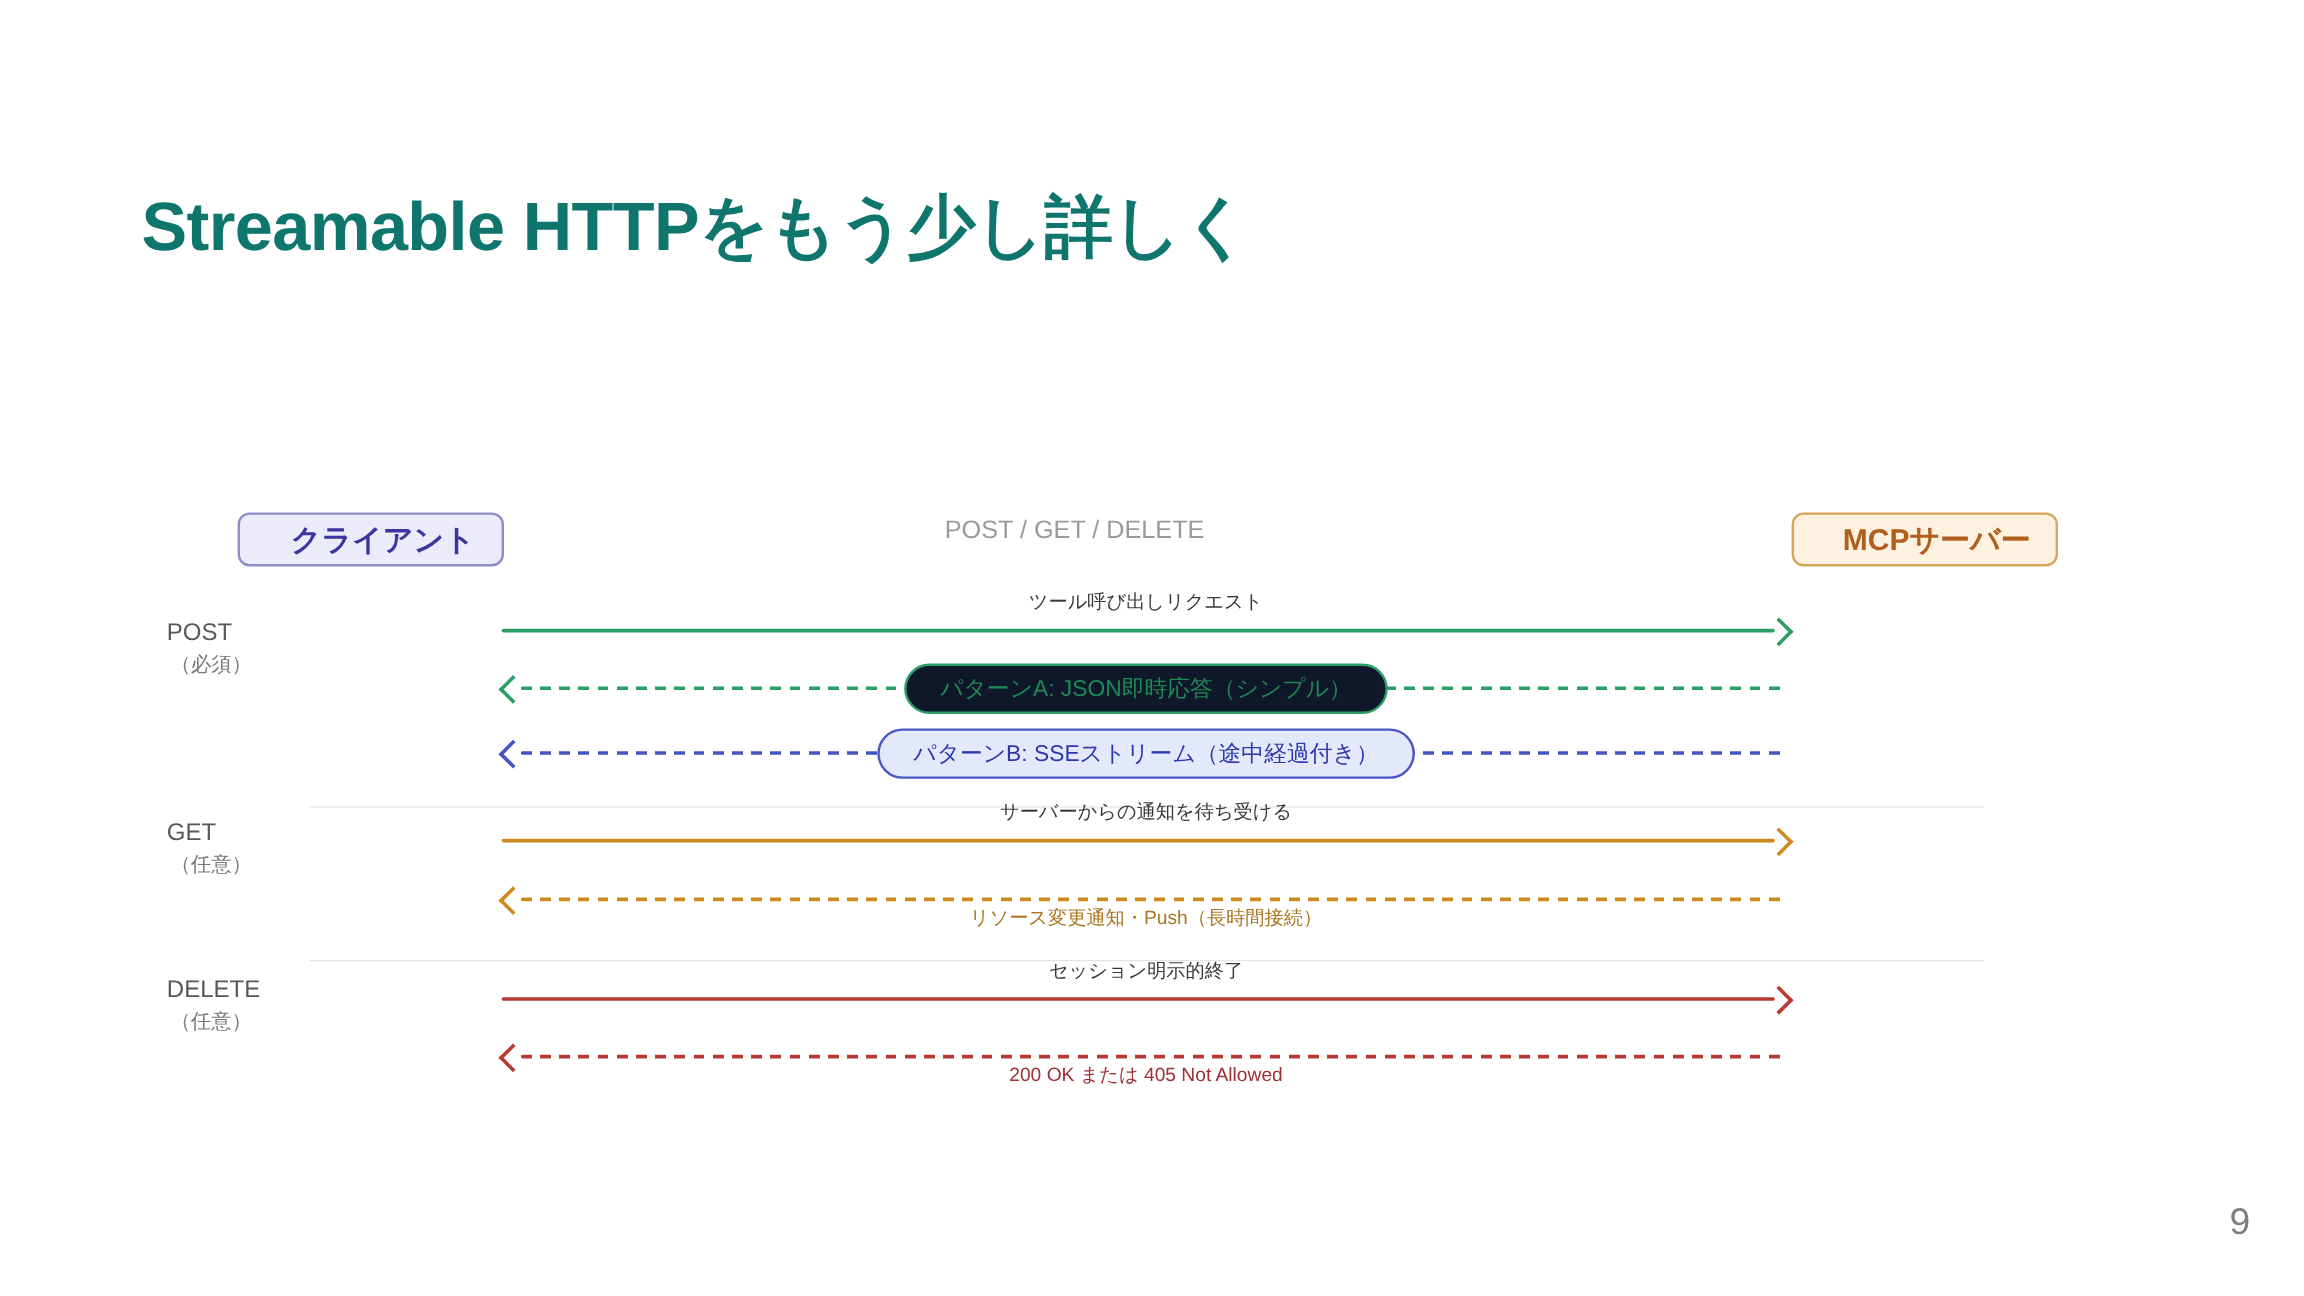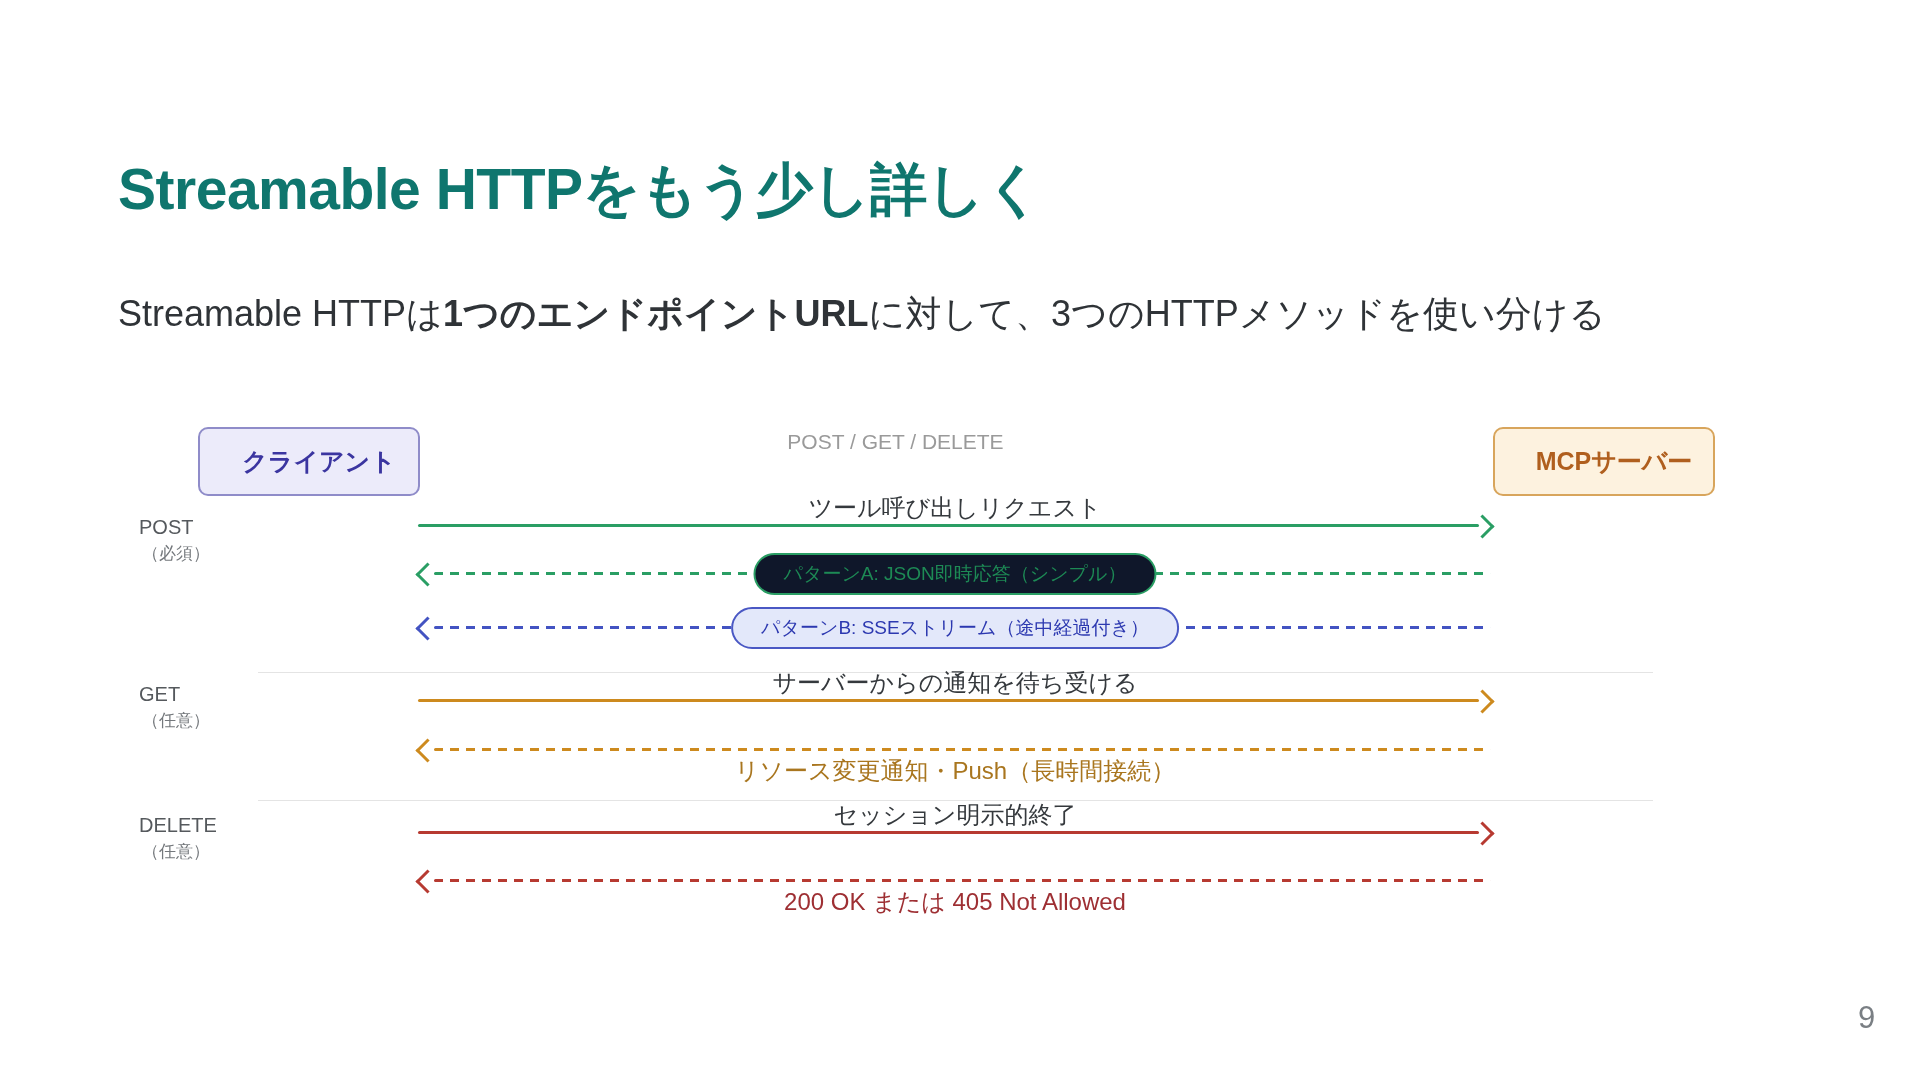--- a/index.html
+++ b/index.html
@@ -11,21 +11,21 @@
     font-size:57px;font-weight:700;color:#0f766e;letter-spacing:-0.5px;line-height:1.25;
   }
   .slide-subtitle{
     position:absolute;left:118px;top:250px;width:1690px;
     font-size:36px;color:#2f3337;line-height:1.55;
   }
   .slide-subtitle b{font-weight:700;}
 
   
   .endpoint-box{
-    position:absolute;top:427px;width:222px;height:69px;
+    position:absolute;top:427px;width:222px;height:45px;
     display:flex;align-items:center;justify-content:center;
     border-radius:10px;font-size:25px;font-weight:700;box-sizing:border-box;padding-left:20px;
   }
   .client-box{left:198px;background:#ecebfa;border:2.5px solid #8f8cc9;color:#3b35a0;}
   .server-box{left:1493px;background:#fdf2df;border:2.5px solid #d8a55c;color:#b05f1e;}
 
   .methods-header{
     position:absolute;left:418px;top:430px;width:955px;text-align:center;
     font-size:21px;color:#9a9a9a;
   }
@@ -41,21 +41,21 @@
   .head-l{position:absolute;left:1px;top:0;width:14px;height:14px;
     border-bottom:3px solid;border-left:3px solid;transform:rotate(45deg);}
 
   .c-green{color:#2a9e64;}
   .c-blue{color:#4353c2;}
   .c-orange{color:#cd8a1e;}
   .c-red{color:#b73a31;}
 
   .flow-label{
     position:absolute;left:418px;width:1074px;text-align:center;
-    font-size:24px;color:#35393d;
+    font-size:16px;color:#35393d;
   }
   .flow-label.orange{color:#a9761f;}
   .flow-label.red{color:#9e2f33;}
 
   .pill{
     position:absolute;left:955px;transform:translateX(-50%);
     border-radius:999px;padding:6px 28px;font-size:19px;white-space:nowrap;box-sizing:border-box;
   }
   .pill-a{top:553px;background:#0f172a;border:2.5px solid #2a9e64;color:#1d8a55;}
   .pill-b{top:607px;background:#e3e8fa;border:2.5px solid #4a58c4;color:#2c38b0;}
@@ -67,21 +67,20 @@
 
   .page-number{position:absolute;left:1858px;top:1000px;font-size:31px;color:#7a7f84;}
 </style>
 </head>
 <body>
 
 <div class="slide">
 
   <h1 class="slide-title">Streamable HTTPをもう少し詳しく</h1>
 
-  <p class="slide-subtitle"><span>Streamable HTTPは</span><b>1つのエンドポイントURL</b><span>に対して、3つのHTTPメソッドを使い分ける</span></p>
 
   <div>
 
     <div class="endpoint-box client-box">クライアント</div>
     <div class="methods-header">POST / GET / DELETE</div>
     <div class="endpoint-box server-box">MCPサーバー</div>
 
     <div class="method-label" style="top:515px;">
       <span>POST</span>
       <span class="req">（必須）</span>

